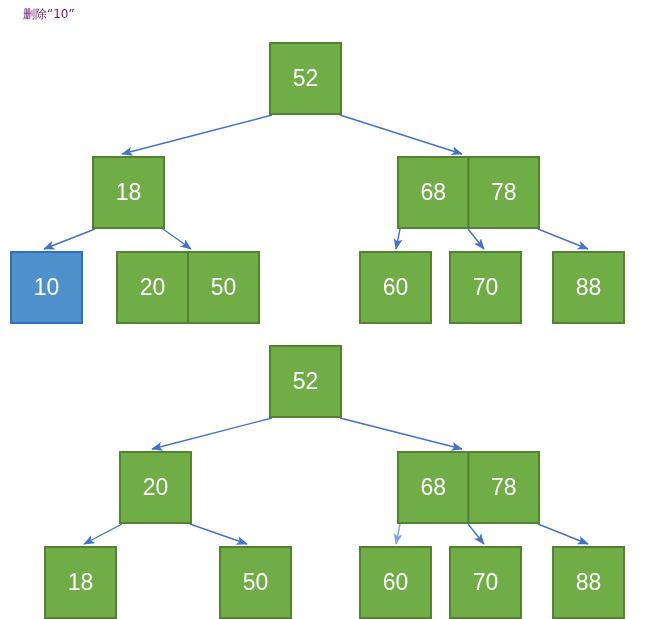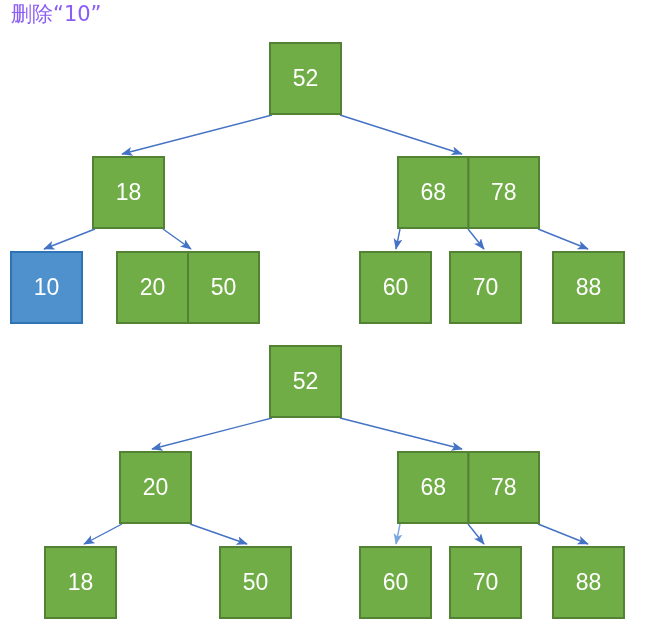--- a/index.html
+++ b/index.html
@@ -14,25 +14,25 @@
     font-family: "Liberation Sans", "DejaVu Sans", sans-serif;
     overflow: hidden;
   }
   #diagram-root {
     position: relative;
     width: 645px;
     height: 619px;
   }
   .caption {
     position: absolute;
-    left: 11px;
+    left: 23px;
     top: 1px;
-    font-size: 21px;
+    font-size: 12px;
     line-height: 26px;
-    color: #8b5cf6;
+    color: #701a75;
     white-space: nowrap;
     font-family: "DejaVu Sans", "Liberation Sans", sans-serif;
   }
   svg.tree-layer {
     position: absolute;
     left: 0;
     top: 0;
     width: 645px;
     height: 619px;
     overflow: visible;

